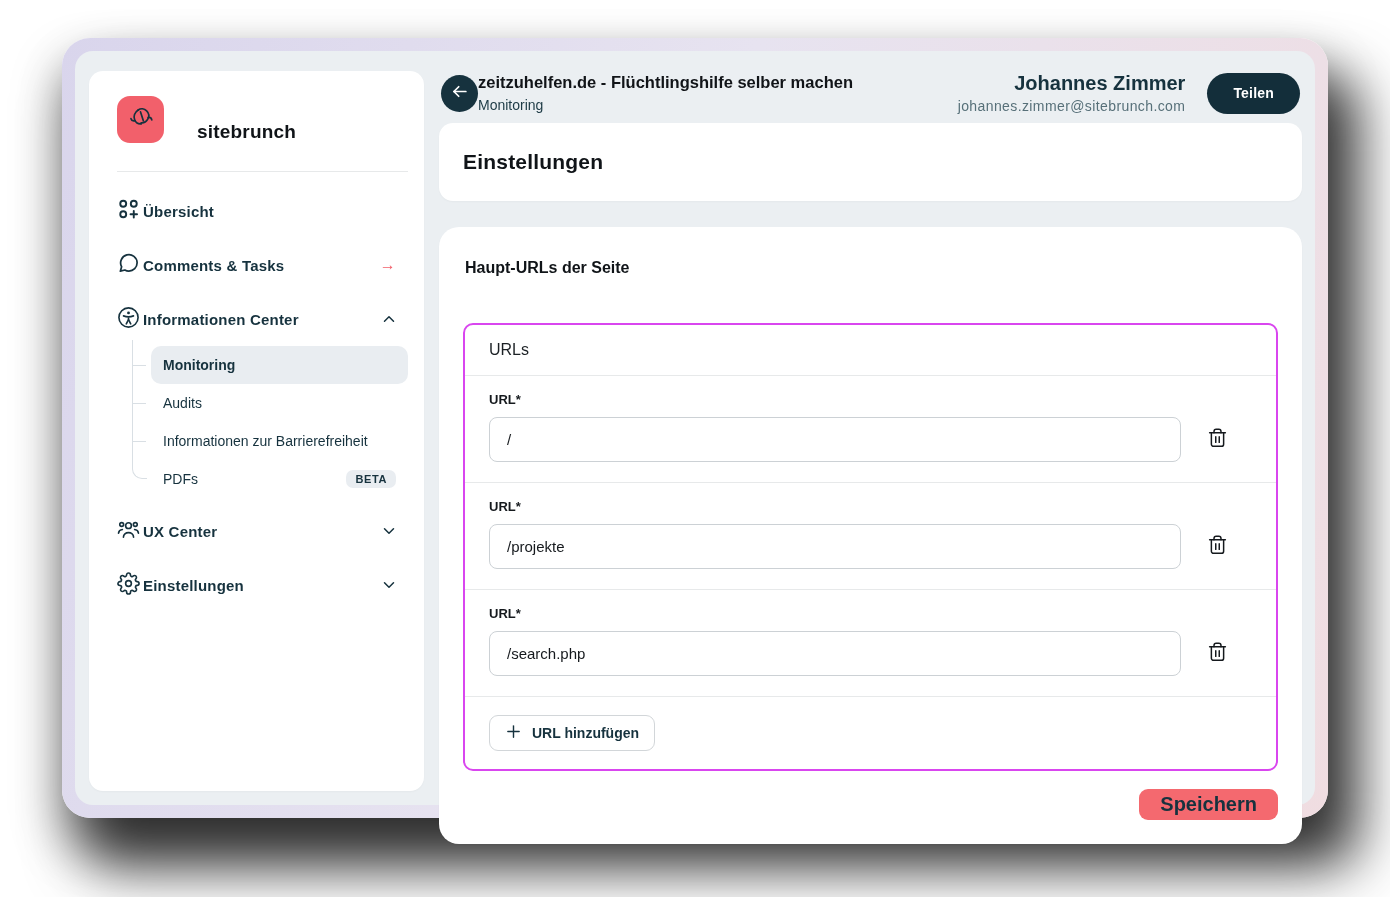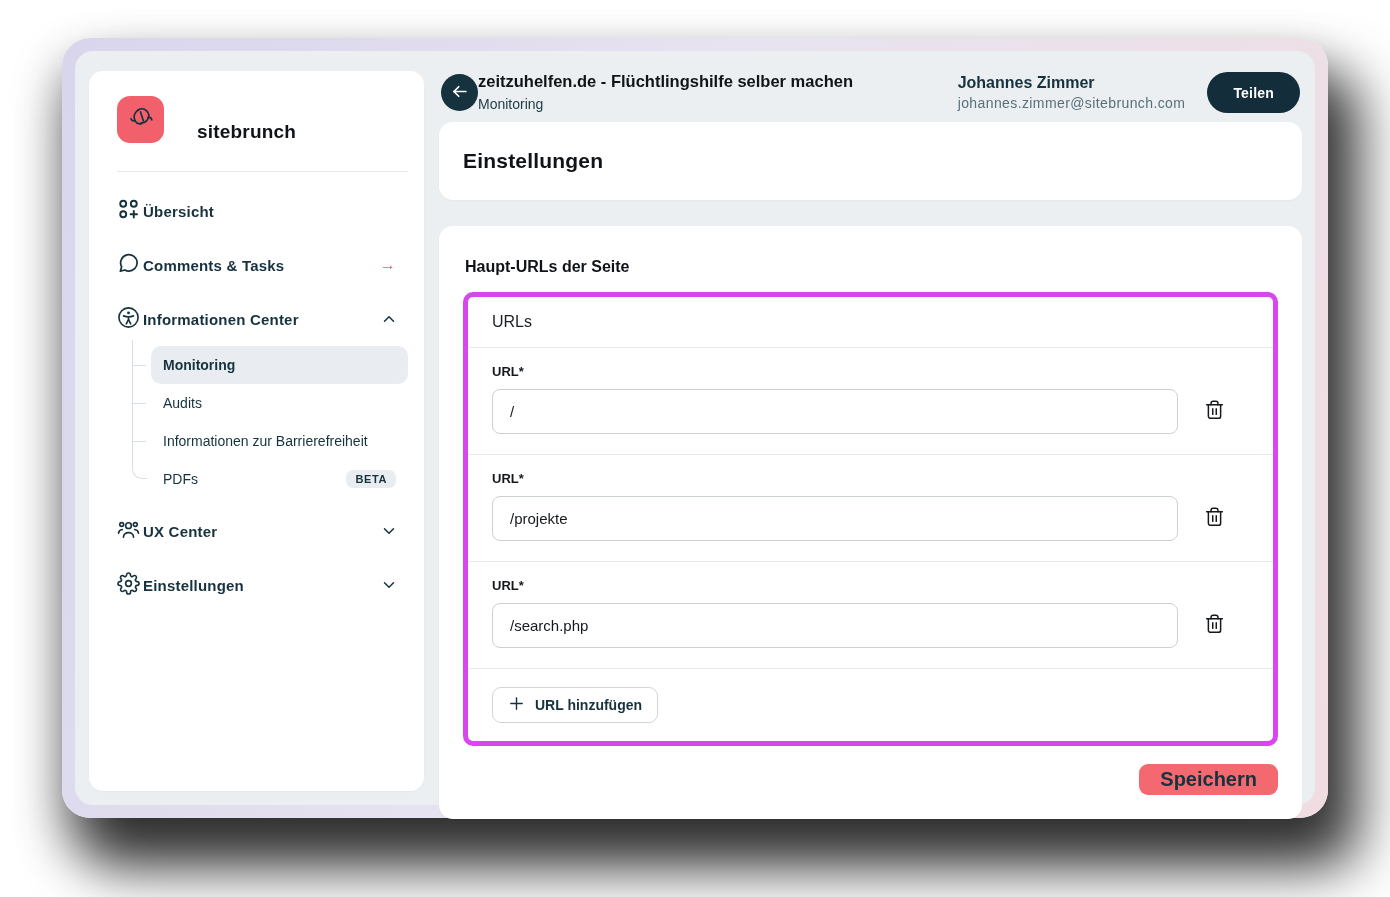--- a/index.html
+++ b/index.html
@@ -52,35 +52,35 @@
   .main { flex:1; display:flex; flex-direction:column; min-width:0; }
 
   .topbar { display:flex; align-items:center; margin:1px 2px 9px 2px; }
   .back-btn { width:37px; height:37px; border-radius:50%; background:#16323E; border:none;
     display:flex; align-items:center; justify-content:center; cursor:pointer; flex:0 0 auto; }
   .title-block { line-height:1.2; }
   .doc-title { font-size:16.5px; font-weight:700; color:#111418; }
   .doc-subtitle { font-size:14px; color:#1d3a45; margin-top:4px; }
   .topbar-spacer { flex:1; }
   .user-block { margin-right:22px; }
-  .user-name { font-size:16px; font-weight:600; color:#16323E; }
+  .user-name { font-size:20px; font-weight:600; color:#16323E;text-align:right; }
   .user-email { font-size:14px; color:#577079; letter-spacing:.4px; margin-top:3px; }
   .share-btn { background:#132E3A; color:#fff; border:none; border-radius:21px;
     height:41px; padding:0 26px; font-size:14px; font-weight:600; cursor:pointer;
     font-family:inherit; letter-spacing:.2px; }
 
   .page-card { background:#fff; border-radius:14px; padding:27px 24px; margin-bottom:26px;
     box-shadow:0 1px 2px rgba(0,0,0,.03); }
   .page-title { font-size:21px; font-weight:700; color:#101418; letter-spacing:.2px; }
 
-  .content-card { background:#fff; border-radius:14px; padding:24px; flex:1;
+  .content-card { background:#fff; border-radius:20px; padding:24px; flex:1;
     box-shadow:0 1px 2px rgba(0,0,0,.03); display:flex; flex-direction:column; }
   .section-title { font-size:16px; font-weight:700; color:#101418; margin:8px 0 16px 2px; }
 
-  .urls-box { border:5px solid #d946ef; border-radius:10px; background:#fff; }
+  .urls-box { border:2px solid #d946ef; border-radius:10px; background:#fff;margin-top:30px; }
   .urls-box-header { padding:16px 24px; font-size:16px; color:#1c2125;
     border-bottom:1px solid #e7e9ea; }
   .url-row { padding:16px 24px 20px; border-bottom:1px solid #e7e9ea; }
   .url-label { font-size:13px; font-weight:700; color:#15191d; margin-bottom:10px; }
   .url-field { display:flex; align-items:center; }
   .url-input { flex:1; height:45px; border:1px solid #ccd1d5; border-radius:8px;
     padding:0 17px; font-size:15px; color:#15191d; background:#fff; outline:none;
     font-family:inherit; }
   .trash-btn { background:none; border:none; cursor:pointer; margin:0 24px 0 26px;
     padding:0; display:flex; align-items:center; }

